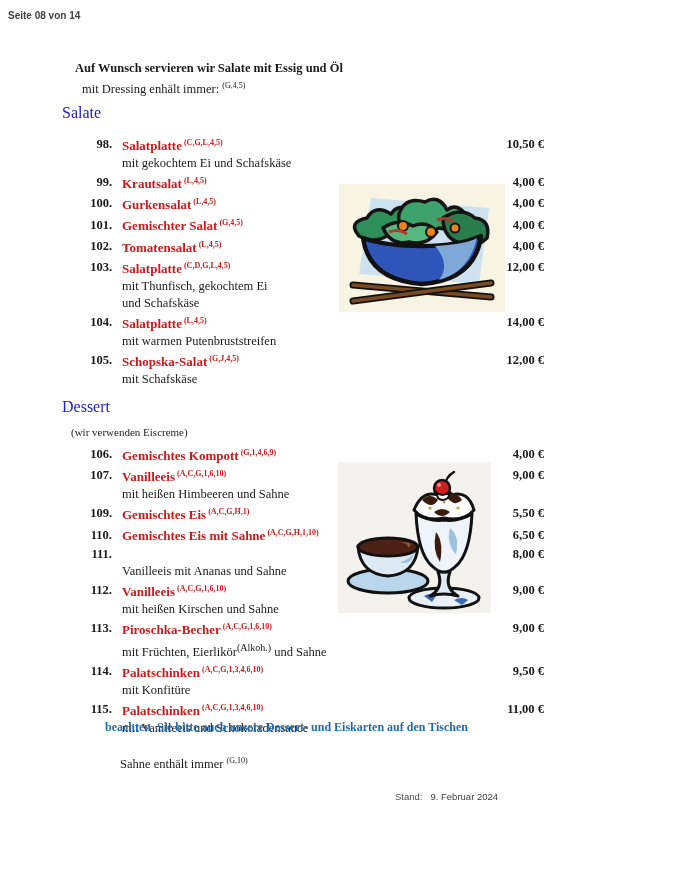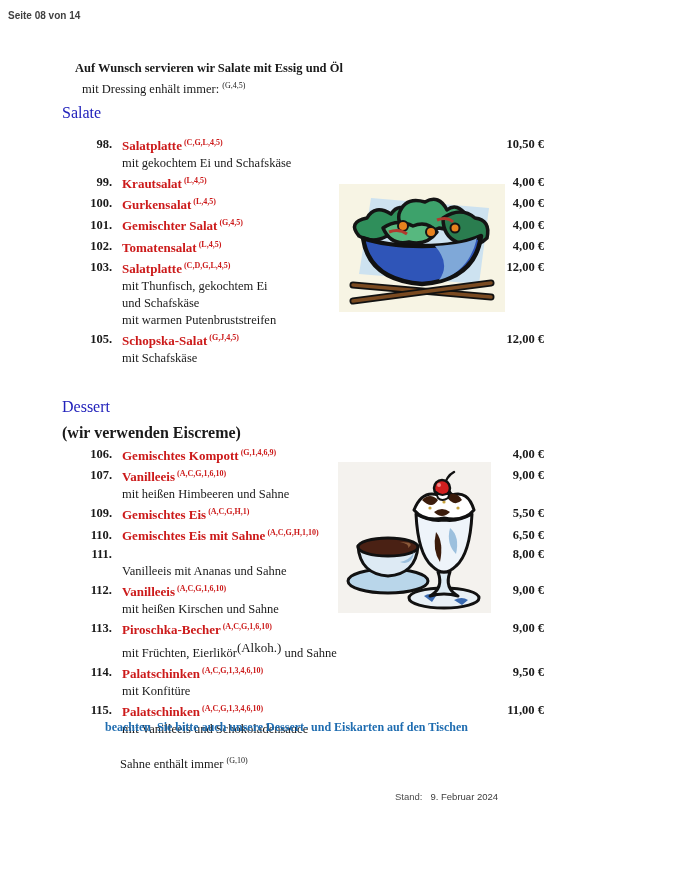--- a/index.html
+++ b/index.html
@@ -17,29 +17,29 @@
   .intro-line1{font-weight:bold;}
   .intro-line2{margin-left:7px;}
   sup.note-sup{font-size:8px;}
   .section{position:absolute;left:62px;width:482px;}
   #section-salate{top:104px;}
   #section-dessert{top:398px;}
   .section-title{
     font-size:16px;font-weight:normal;color:var(--heading-blue,#2222bb);
     margin:0 0 12px 0;
   }
-  .section-note{font-size:16px;line-height:17px;margin:-4px 0 3px 0;font-weight:bold;}
+  .section-note{font-size:11px;line-height:17px;margin:-4px 0 3px 9px;}
   .row{display:flex;align-items:center;line-height:17px;font-size:12.5px;}
   .num{width:50px;text-align:right;padding-right:10px;font-weight:bold;flex:none;}
   .item-name{font-weight:bold;color:var(--item-red,#cc1a1a);font-size:13px;}
   .item-sup{font-size:8px;font-weight:bold;color:var(--item-red,#cc1a1a);
     vertical-align:super;margin-left:2px;}
   .price{margin-left:auto;font-weight:bold;white-space:nowrap;}
   .desc-line{padding-left:60px;line-height:17px;font-size:12.5px;}
-  .desc-line sup{font-size:13px;}
+  .desc-line sup{font-size:10px;}
   .illustration{position:absolute;}
   #salad-art{left:339px;top:184px;}
   #sundae-art{left:338px;top:462px;}
   .notice{
     position:absolute;left:105px;top:720px;
     font-weight:bold;font-size:12px;color:var(--notice-blue,#1e6cb0);
     white-space:pre-wrap;
   }
   .sahne-note{position:absolute;left:120px;top:756px;font-size:12.5px;}
   .stand-line{
@@ -87,20 +87,25 @@
       <span><span class="item-name">Tomatensalat</span><sup class="item-sup">(L,4,5)</sup></span>
       <span class="price">4,00 €</span>
     </div>
     <div class="row">
       <span class="num">103.</span>
       <span><span class="item-name">Salatplatte</span><sup class="item-sup">(C,D,G,L,4,5)</sup></span>
       <span class="price">12,00 €</span>
     </div>
     <div class="desc-line">mit Thunfisch, gekochtem Ei</div>
     <div class="desc-line">und Schafskäse</div>
+    <div class="row">
+      <span class="num">104.</span>
+      <span><span class="item-name">Salatplatte</span><sup class="item-sup">(L,4,5)</sup></span>
+      <span class="price">14,00 €</span>
+    </div>
     <div class="desc-line">mit warmen Putenbruststreifen</div>
     <div class="row">
       <span class="num">105.</span>
       <span><span class="item-name">Schopska-Salat</span><sup class="item-sup">(G,J,4,5)</sup></span>
       <span class="price">12,00 €</span>
     </div>
     <div class="desc-line">mit Schafskäse</div>
   </div>
 <div class="section" id="section-dessert">
     <h2 class="section-title">Dessert</h2>

